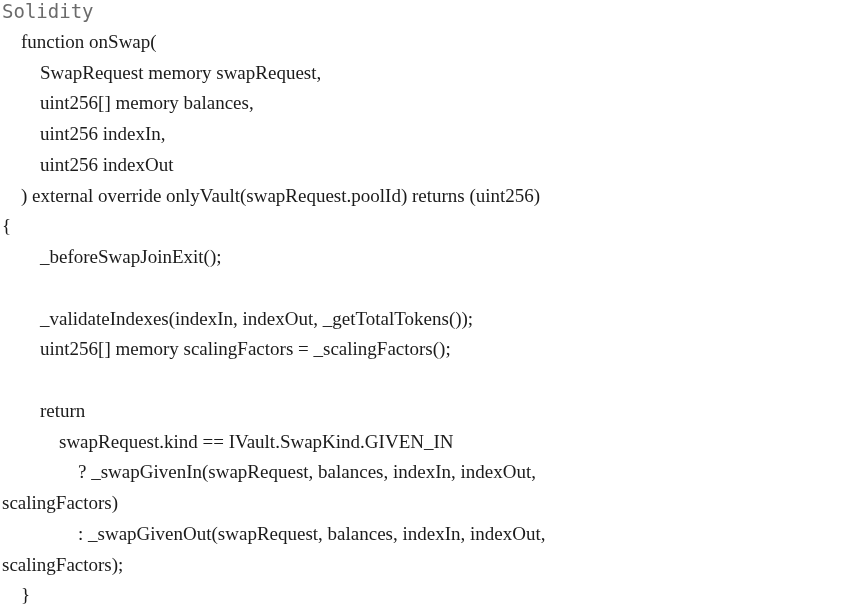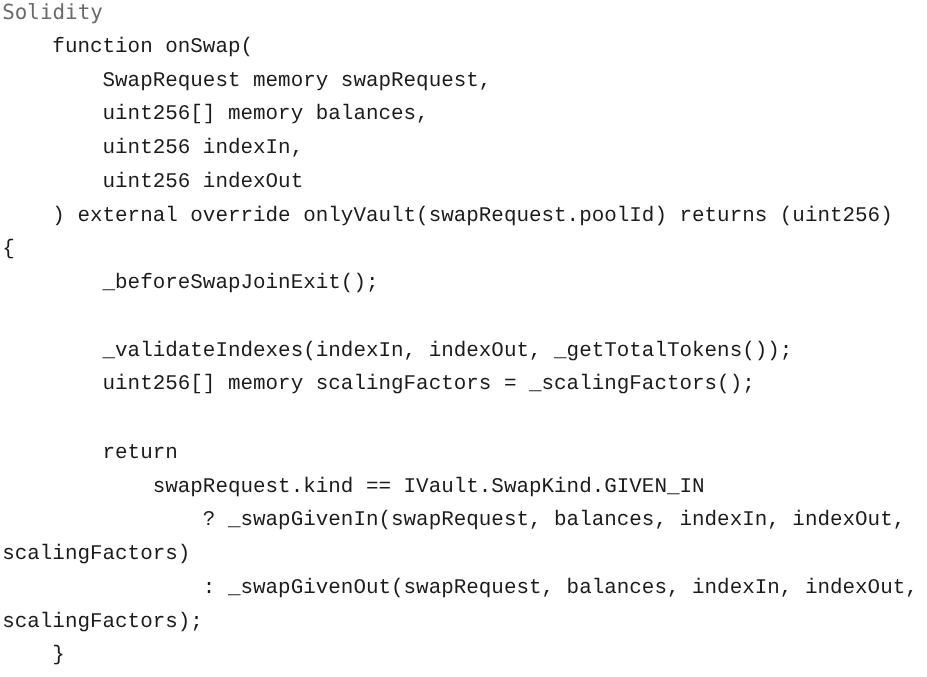--- a/index.html
+++ b/index.html
@@ -22,21 +22,21 @@
     font-family: "DejaVu Sans Mono", "Liberation Mono", monospace;
     font-size: 19px;
     line-height: 30.75px;
   }
   .lang-label {
     color: var(--label-color);
     white-space: pre;
     height: 30.75px;
   }
   .code-block {
-    font-family: Liberation Mono, monospace;
+    font-family: Liberation Serif, serif;
     font-size: inherit;
     line-height: inherit;
     color: var(--code-color);
     white-space: pre;
     tab-size: 4;
   }
 </style>
 </head>
 <body>
 

